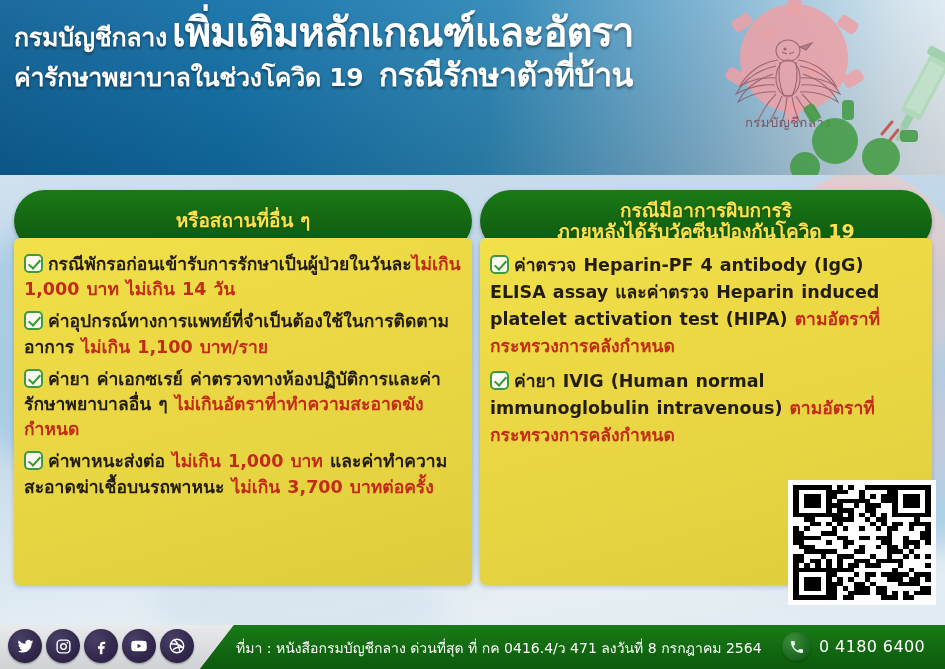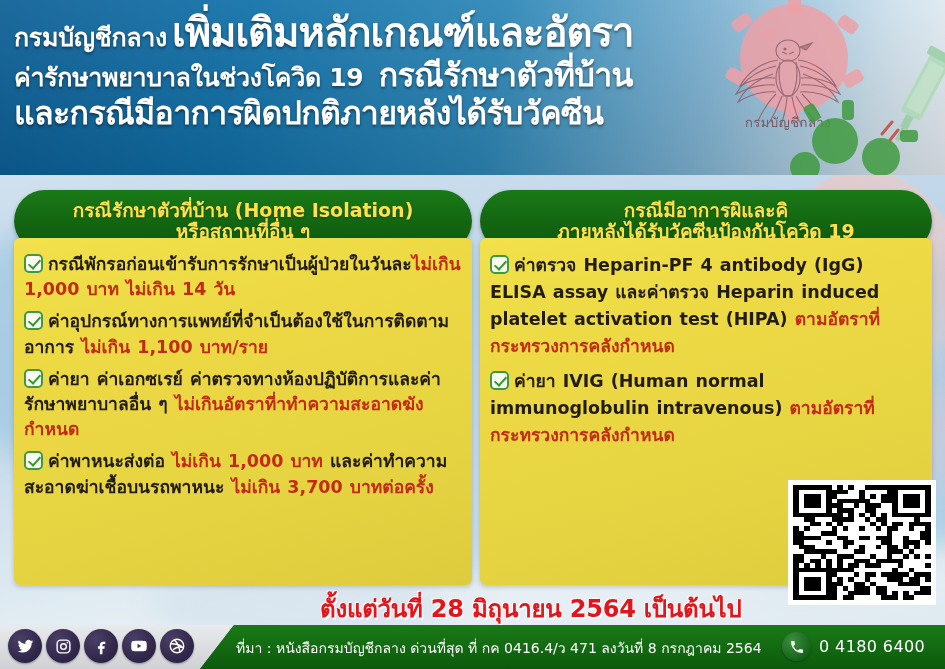--- a/index.html
+++ b/index.html
@@ -262,48 +262,44 @@
     <div class="header-text">
       <div class="hl hl1">
         <span class="t-sm">กรมบัญชีกลาง</span>
         <span class="t-big">เพิ่มเติมหลักเกณฑ์และอัตรา</span>
       </div>
       <div class="hl hl2">
         <span class="t-sm">ค่ารักษาพยาบาลในช่วงโควิด 19</span>
         &nbsp;
         <span class="t-mid">กรณีรักษาตัวที่บ้าน</span>
       </div>
-      <div class="hl hl3">
-        <span class="t-mid">และกรณีมีอาการผิดปกติภายหลังได้รับวัคซีน</span>
-      </div>
     </div>
   </div>
 
   <div class="pill pill-left">
-    <span>กรณีรักษาตัวที่บ้าน (Home Isolation)</span>
     <span>หรือสถานที่อื่น ๆ</span>
   </div>
 
   <div class="card card-left">
     <div class="bullet">
       <span class="chk"></span><span class="txt"><span>กรณีพักรอก่อนเข้ารับการรักษาเป็นผู้ป่วยในวันละ</span><span class="hi">ไม่เกิน 1,000 บาท ไม่เกิน 14 วัน</span></span>
     </div>
     <div class="bullet">
       <span class="chk"></span><span class="txt"><span>ค่าอุปกรณ์ทางการแพทย์ที่จำเป็นต้องใช้ในการติดตามอาการ </span><span class="hi">ไม่เกิน 1,100 บาท/ราย</span></span>
     </div>
     <div class="bullet">
       <span class="chk"></span><span class="txt"><span>ค่ายา ค่าเอกซเรย์ ค่าตรวจทางห้องปฏิบัติการและค่ารักษาพยาบาลอื่น ๆ </span><span class="hi">ไม่เกินอัตราที่าทำความสะอาดฆังกำหนด</span></span>
     </div>
     <div class="bullet">
       <span class="chk"></span><span class="txt"><span>ค่าพาหนะส่งต่อ </span><span class="hi">ไม่เกิน 1,000 บาท </span><span>และค่าทำความสะอาดฆ่าเชื้อบนรถพาหนะ </span><span class="hi">ไม่เกิน 3,700 บาทต่อครั้ง</span></span>
     </div>
   </div>
 
   <div class="pill pill-right">
-    <span>กรณีมีอาการผิและคิ</span>
+    <span>กรณีมีอาการผิบการริ</span>
     <span>ภายหลังได้รับวัคซีนป้องกันโควิด 19</span>
   </div>
 
   <div class="card card-right">
     <div class="bullet">
       <span class="chk"></span><span class="txt"><span>ค่าตรวจ Heparin-PF 4 antibody (IgG) ELISA assay และค่าตรวจ Heparin induced platelet activation test (HIPA) </span><span class="hi">ตามอัตราที่กระทรวงการคลังกำหนด</span></span>
     </div>
     <div class="bullet">
       <span class="chk"></span><span class="txt"><span>ค่ายา IVIG (Human normal immunoglobulin intravenous) </span><span class="hi">ตามอัตราที่กระทรวงการคลังกำหนด</span></span>
     </div>
@@ -932,21 +928,20 @@
         <i class="on"></i>
         <i></i>
         <i class="on"></i>
         <i class="on"></i>
         <i></i>
         <i></i>
         <i></i>
       </div>
   </div>
 
-  <div class="effective">ตั้งแต่วันที่ 28 มิถุนายน 2564 เป็นต้นไป</div>
 
   <div class="footer">
     <div class="footer-left"></div>
     <div class="footer-green"></div>
 
     <div class="social">
       <div class="sicon">
         <svg width="17" height="17" viewBox="0 0 24 24" fill="#fff">
             <path d="M23 4.9a9 9 0 0 1-2.6.7 4.5 4.5 0 0 0 2-2.5 9 9 0 0 1-2.9 1.1 4.5 4.5 0 0 0-7.7 4.1A12.8 12.8 0 0 1 2.5 3.6a4.5 4.5 0 0 0 1.4 6 4.4 4.4 0 0 1-2-.6v.1a4.5 4.5 0 0 0 3.6 4.4 4.5 4.5 0 0 1-2 .1 4.5 4.5 0 0 0 4.2 3.1A9 9 0 0 1 1 18.6a12.7 12.7 0 0 0 6.9 2c8.3 0 12.8-6.9 12.8-12.8v-.6A9.1 9.1 0 0 0 23 4.9z"></path>
           </svg>

